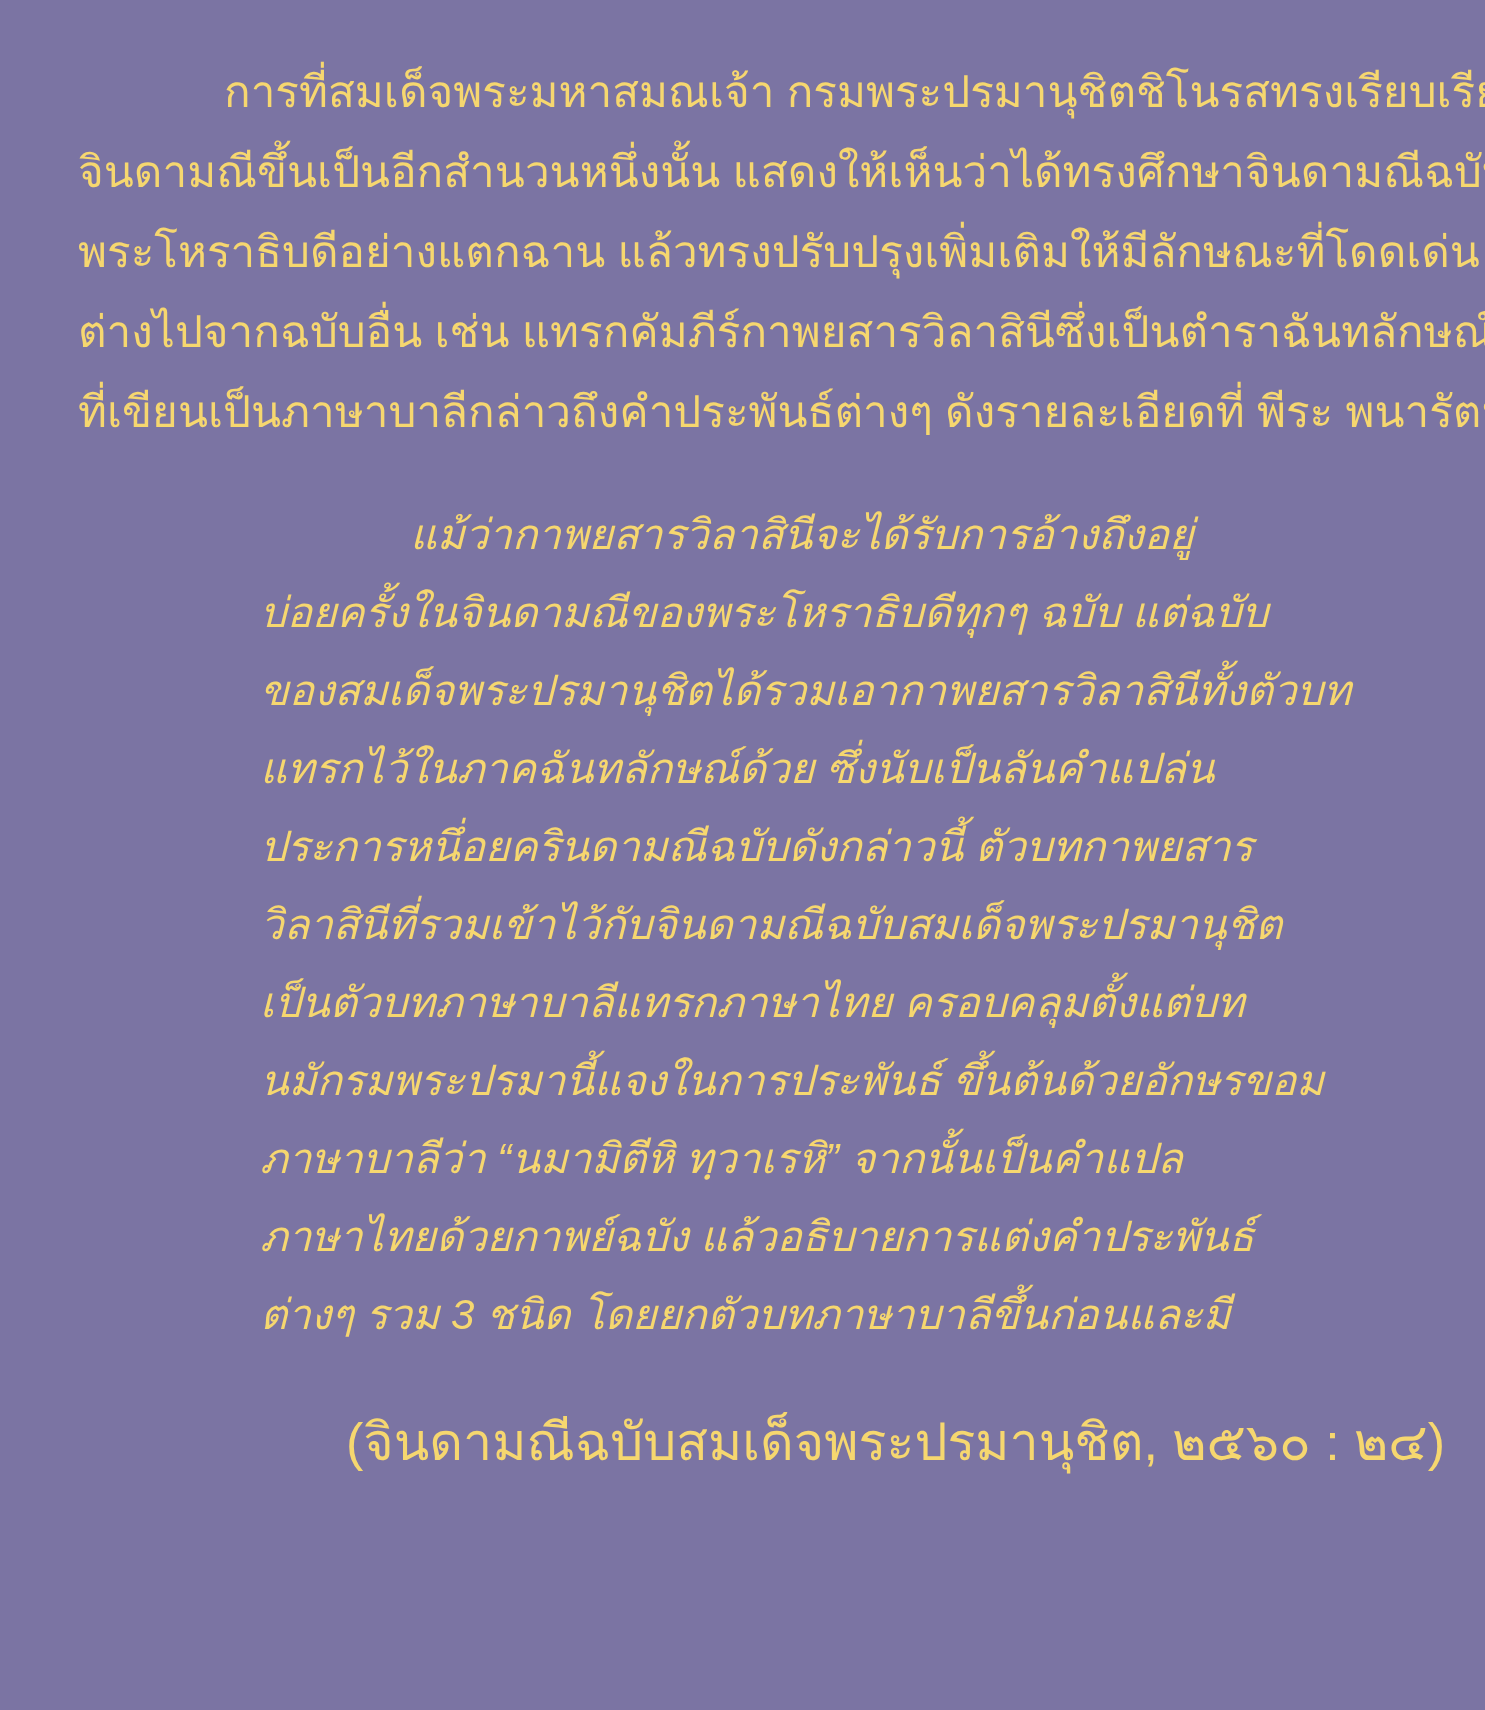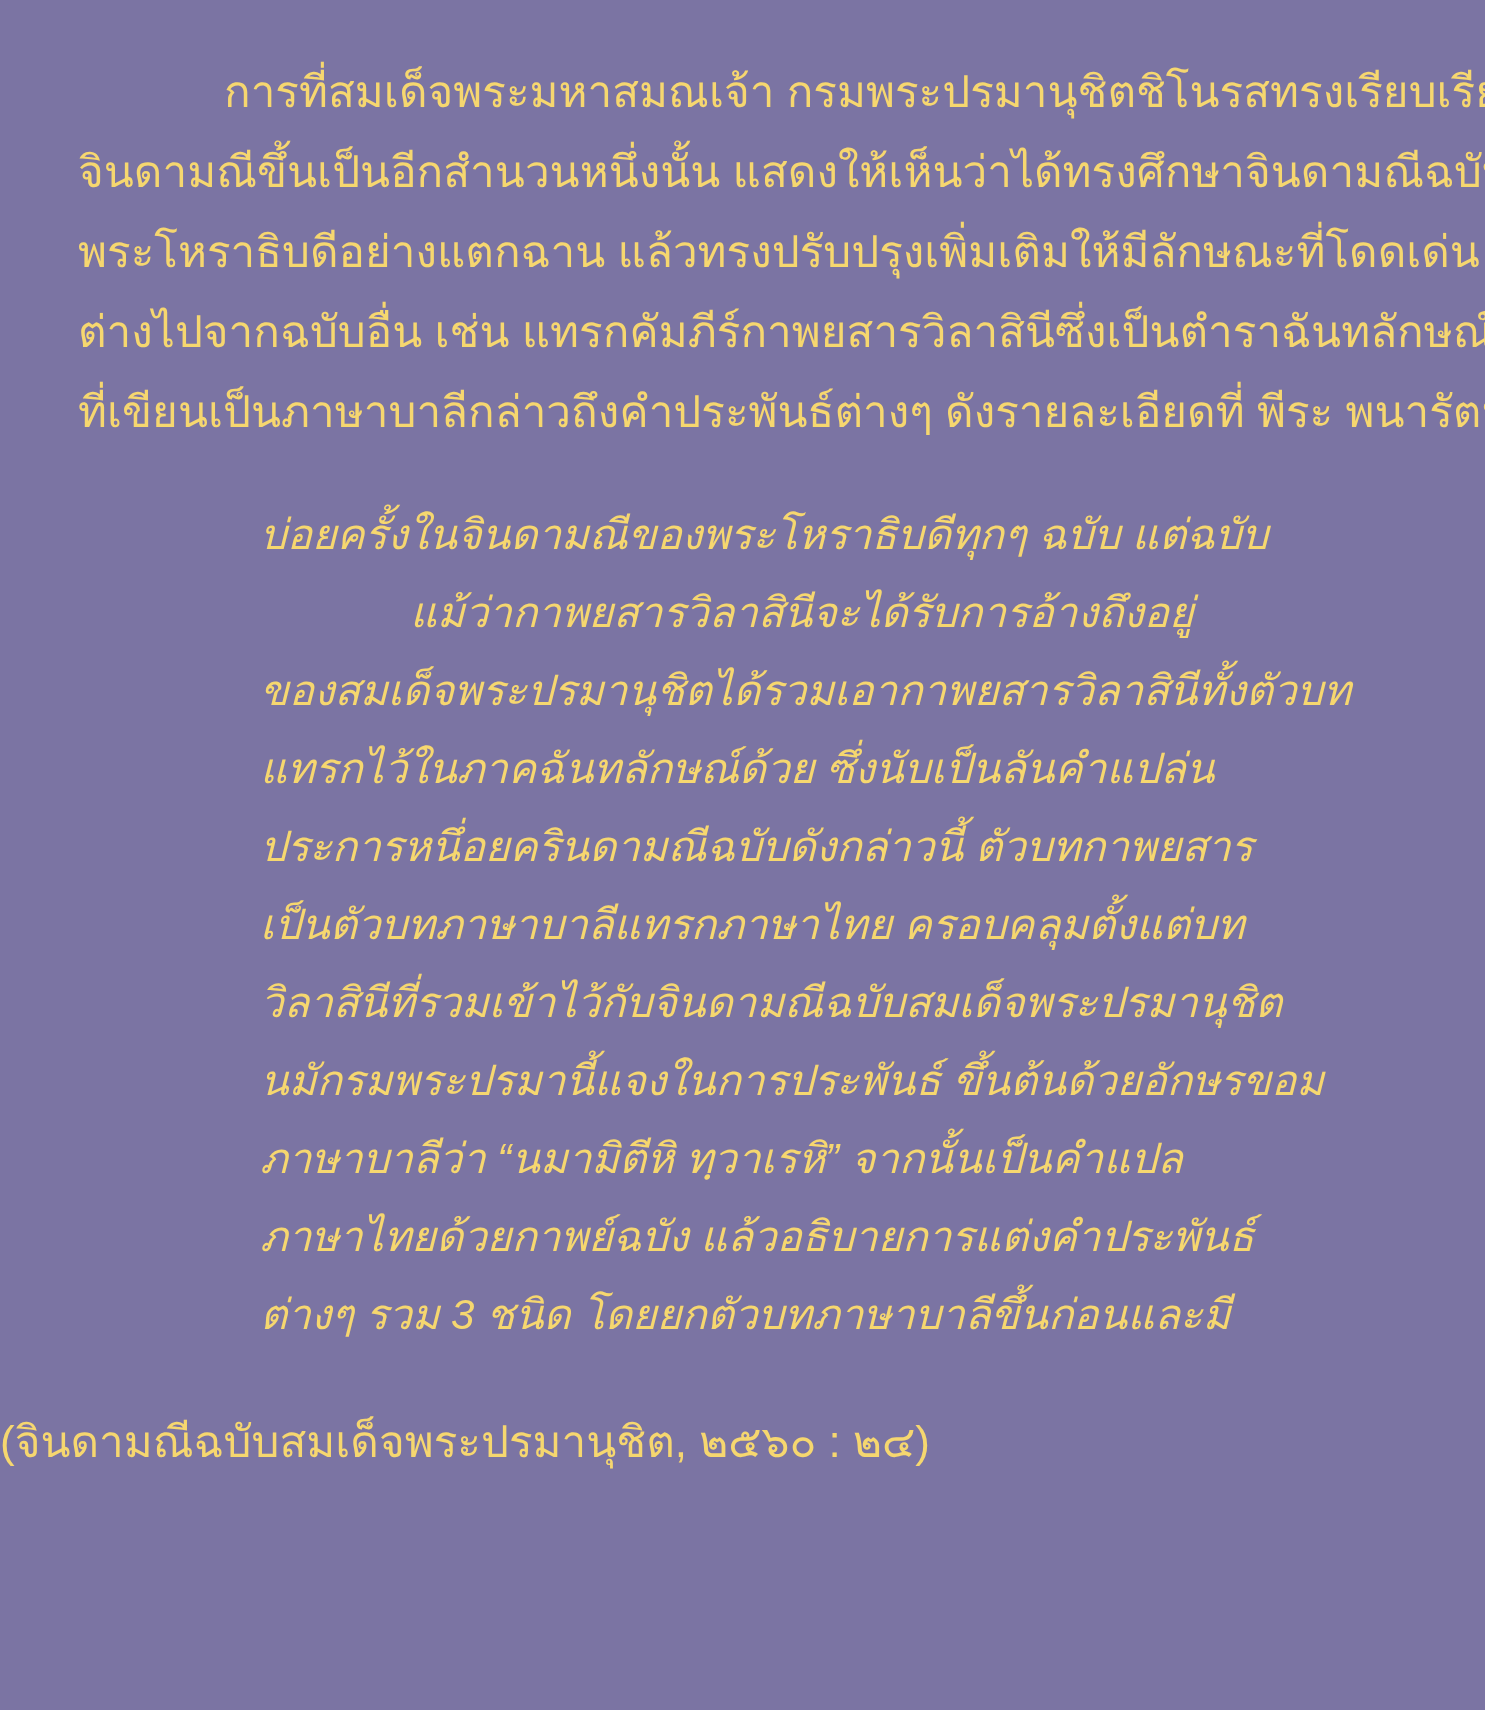--- a/index.html
+++ b/index.html
@@ -42,47 +42,47 @@
   }
   .quote-block .line {
     white-space: nowrap;
   }
   .quote-block .line.indent-first {
     padding-left: 150px;
   }
   .citation-line {
     margin-top: 48px;
     padding-right: 40px;
-    text-align: left;
-    font-size: 44px;
+    text-align: right;
+    font-size: 52px;
     line-height: 80px;
     white-space: nowrap;
   }
 </style>
 </head>
 <body style="--bg: #7b74a3; --fg: #f6d76f;">
 
 <div class="page">
 
   <div class="body-paragraph">
     <div class="line indent-first">การที่สมเด็จพระมหาสมณเจ้า กรมพระปรมานุชิตชิโนรสทรงเรียบเรียง</div>
     <div class="line">จินดามณีขึ้นเป็นอีกสำนวนหนึ่งนั้น แสดงให้เห็นว่าได้ทรงศึกษาจินดามณีฉบับ</div>
     <div class="line">พระโหราธิบดีอย่างแตกฉาน แล้วทรงปรับปรุงเพิ่มเติมให้มีลักษณะที่โดดเด่น</div>
     <div class="line">ต่างไปจากฉบับอื่น เช่น แทรกคัมภีร์กาพยสารวิลาสินีซึ่งเป็นตำราฉันทลักษณ์ไทย</div>
     <div class="line">ที่เขียนเป็นภาษาบาลีกล่าวถึงคำประพันธ์ต่างๆ ดังรายละเอียดที่ พีระ  พนารัตน์</div>
   </div>
 
   <div class="quote-block">
+    <div class="line indent-first">แม้ว่ากาพยสารวิลาสินีจะได้รับการอ้างถึงอยู่</div>
     <div class="line">บ่อยครั้งในจินดามณีของพระโหราธิบดีทุกๆ ฉบับ แต่ฉบับ</div>
-    <div class="line indent-first">แม้ว่ากาพยสารวิลาสินีจะได้รับการอ้างถึงอยู่</div>
     <div class="line">ของสมเด็จพระปรมานุชิตได้รวมเอากาพยสารวิลาสินีทั้งตัวบท</div>
     <div class="line">แทรกไว้ในภาคฉันทลักษณ์ด้วย ซึ่งนับเป็นลันคำแปล่น</div>
     <div class="line">ประการหนึ่อยครินดามณีฉบับดังกล่าวนี้ ตัวบทกาพยสาร</div>
+    <div class="line">วิลาสินีที่รวมเข้าไว้กับจินดามณีฉบับสมเด็จพระปรมานุชิต</div>
     <div class="line">เป็นตัวบทภาษาบาลีแทรกภาษาไทย ครอบคลุมตั้งแต่บท</div>
-    <div class="line">วิลาสินีที่รวมเข้าไว้กับจินดามณีฉบับสมเด็จพระปรมานุชิต</div>
     <div class="line">นมักรมพระปรมานี้แจงในการประพันธ์ ขึ้นต้นด้วยอักษรขอม</div>
     <div class="line">ภาษาบาลีว่า “นมามิตีหิ ทฺวาเรหิ” จากนั้นเป็นคำแปล</div>
     <div class="line">ภาษาไทยด้วยกาพย์ฉบัง แล้วอธิบายการแต่งคำประพันธ์</div>
     <div class="line">ต่างๆ รวม 3 ชนิด โดยยกตัวบทภาษาบาลีขึ้นก่อนและมี</div>
   </div>
 
   <div class="citation-line">(จินดามณีฉบับสมเด็จพระปรมานุชิต, ๒๕๖๐ : ๒๔)</div>
 
 </div>
 

